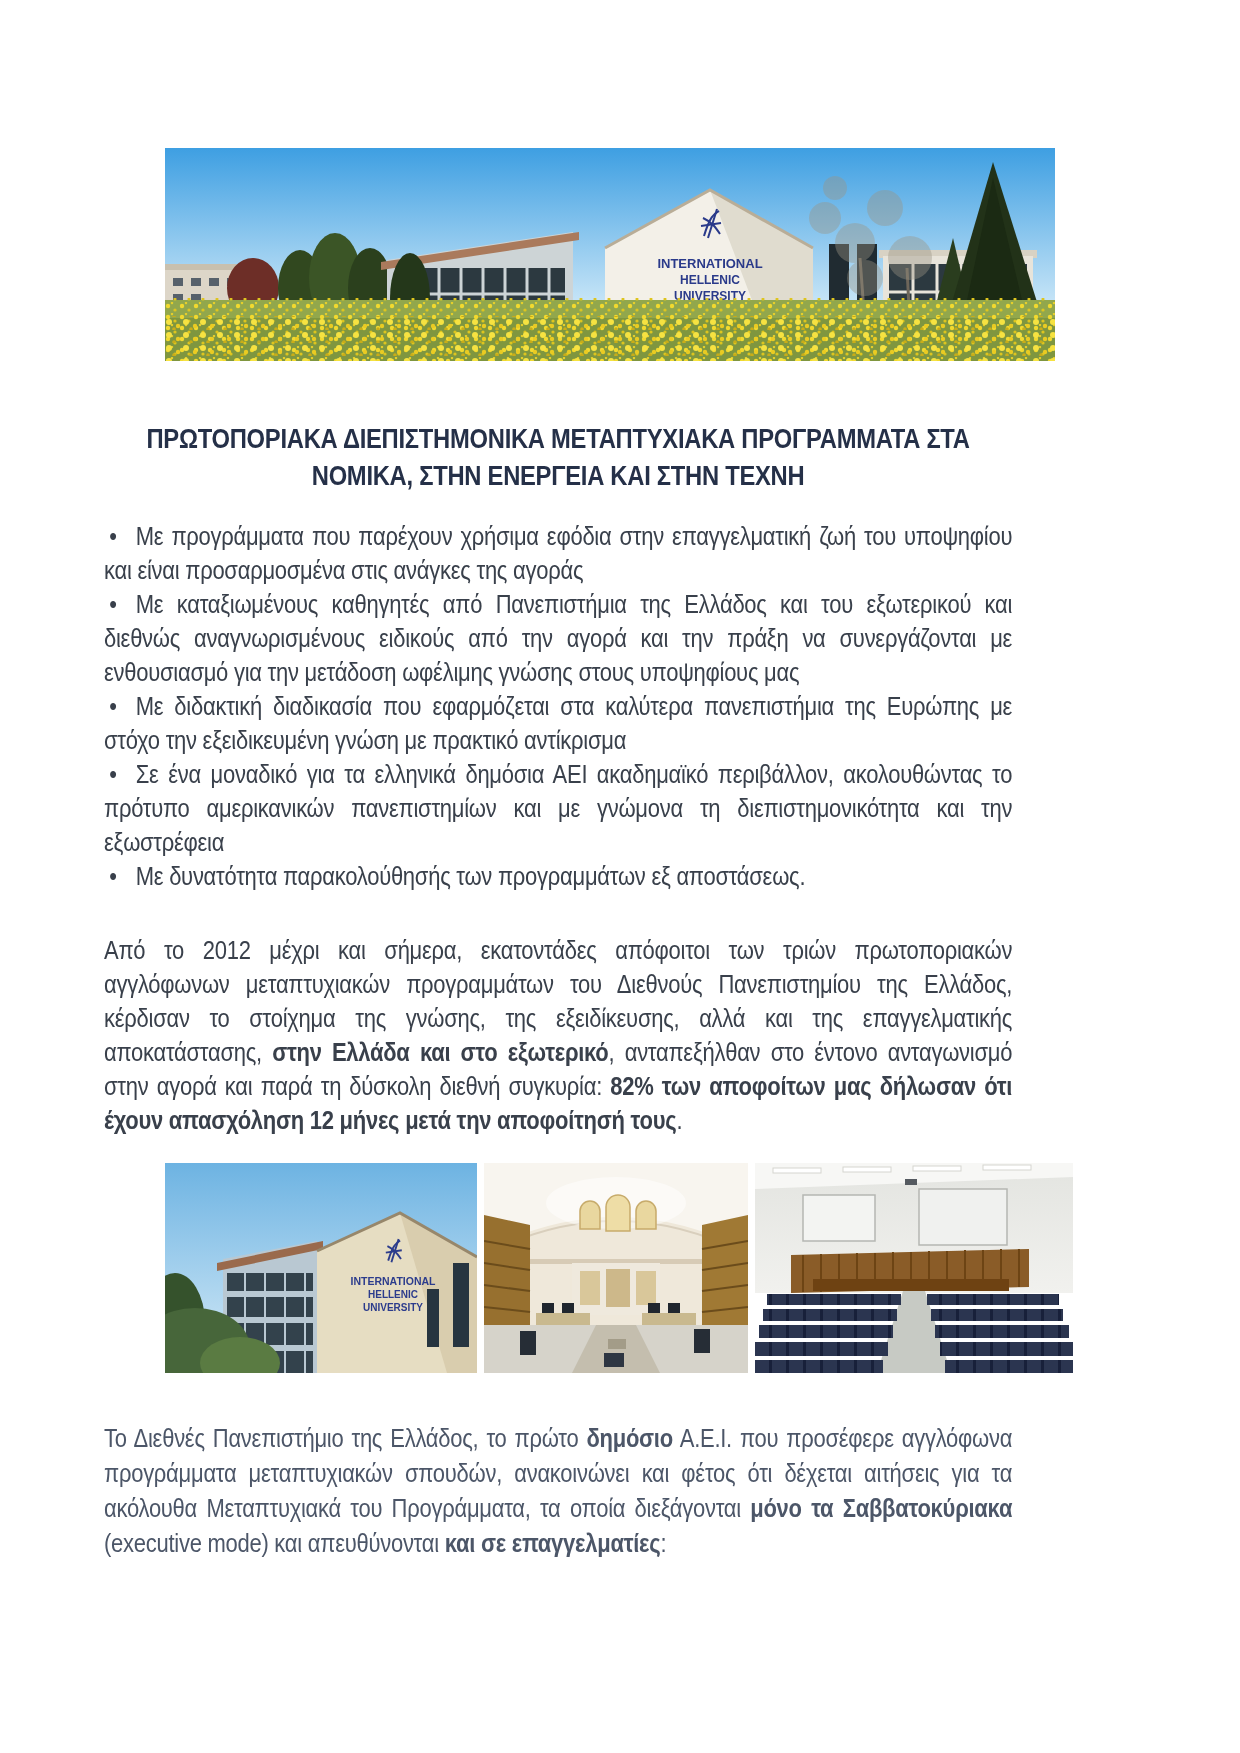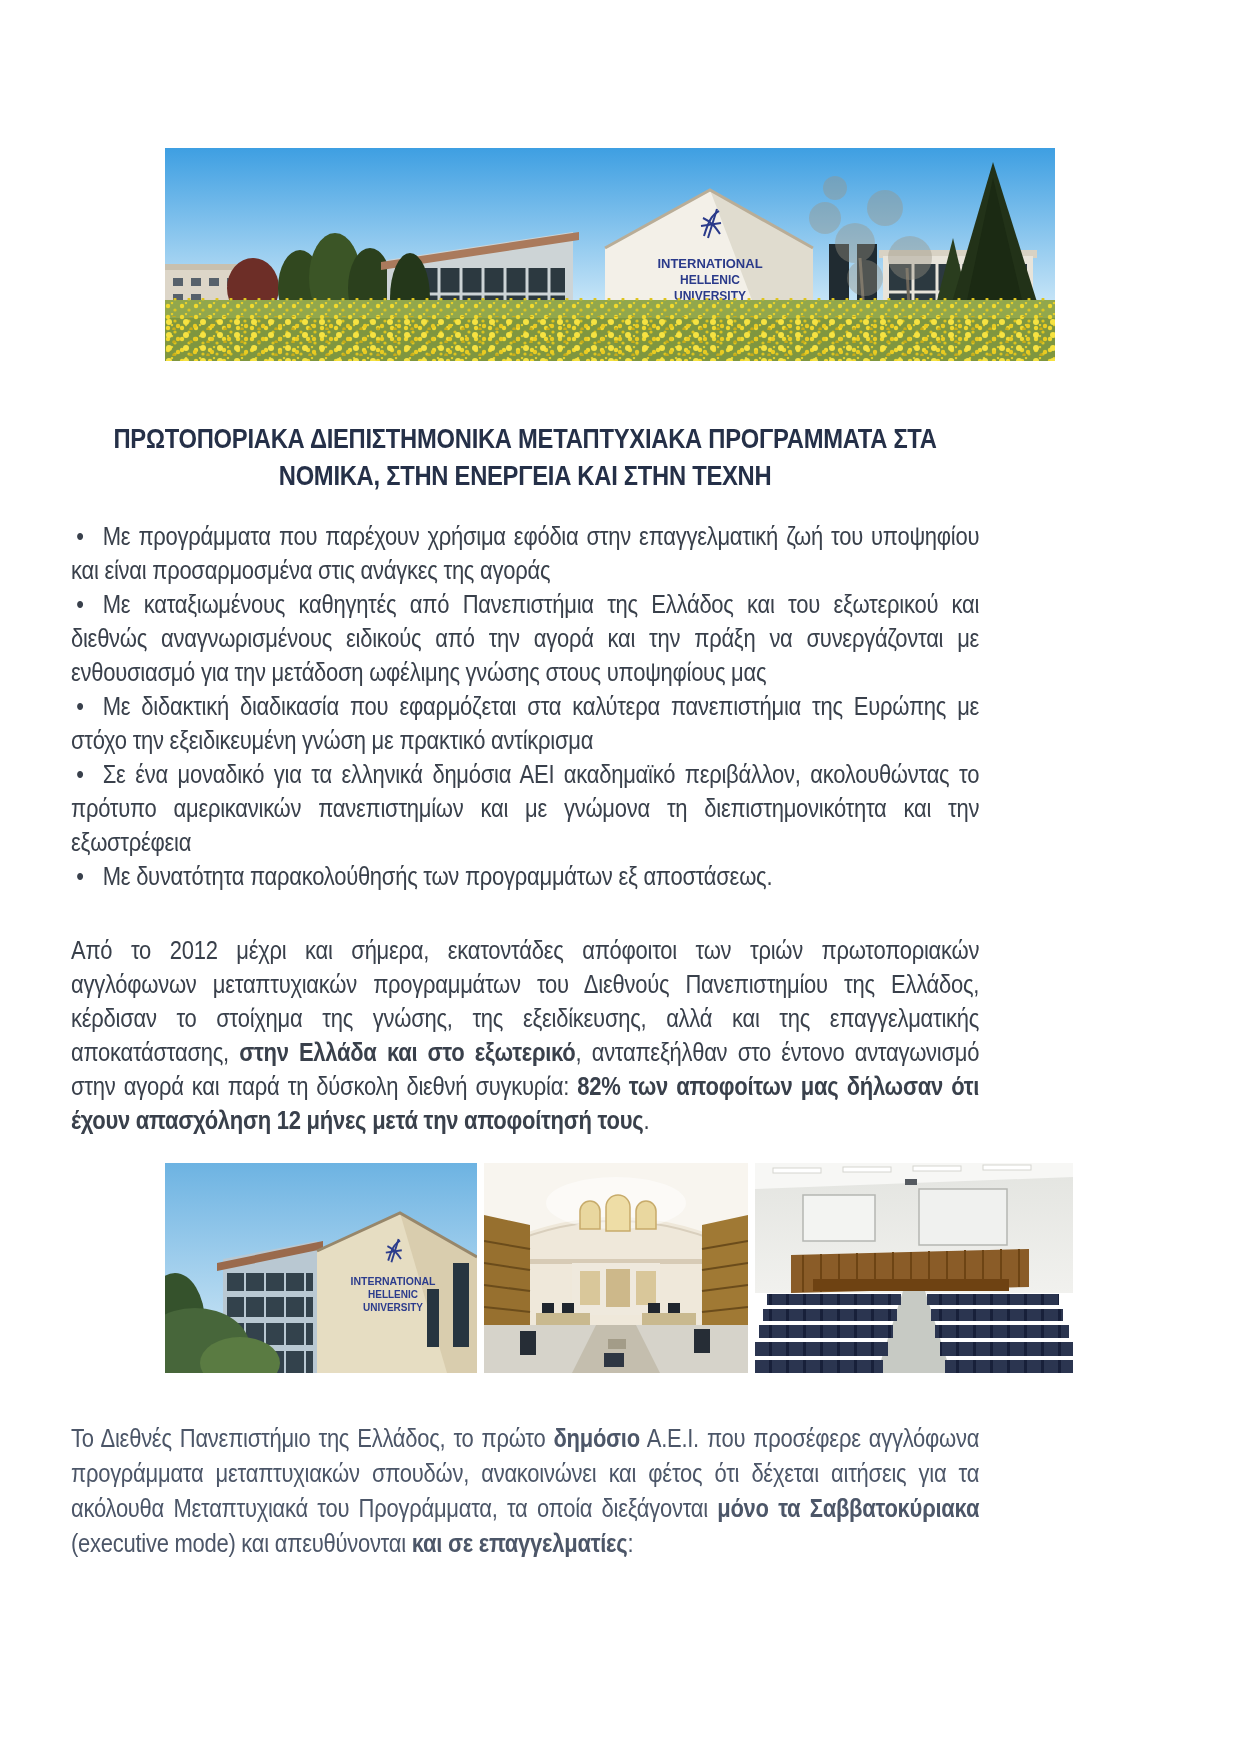--- a/index.html
+++ b/index.html
@@ -2,21 +2,21 @@
 <html><head>
 <meta charset="utf-8">
 <style>
   html,body{margin:0;padding:0;}
   body{
     width:1240px;height:1753px;background:#ffffff;
     font-family:"Liberation Sans",sans-serif;overflow:hidden;
   }
   .page{position:relative;width:1240px;height:1753px;background:#ffffff;}
   .header-photo{display:block;margin:148px 0 0 165px;}
-  .textcol{margin-left:71px;width:908px;}
+  .textcol{margin-left:104px;width:908px;}
   .scalewrap{width:1032px;transform:scaleX(0.88);transform-origin:0 0;}
   .doc-title{
     margin:60px 0 0 0;font-size:27px;font-weight:bold;line-height:37px;
     text-align:center;color:#253048;letter-spacing:-0.3px;
   }
   .bullets{margin-top:24px;}
   .bullets p{
     margin:0;font-size:25px;line-height:34px;text-align:justify;
     color:#39404b;letter-spacing:-0.3px;
   }

